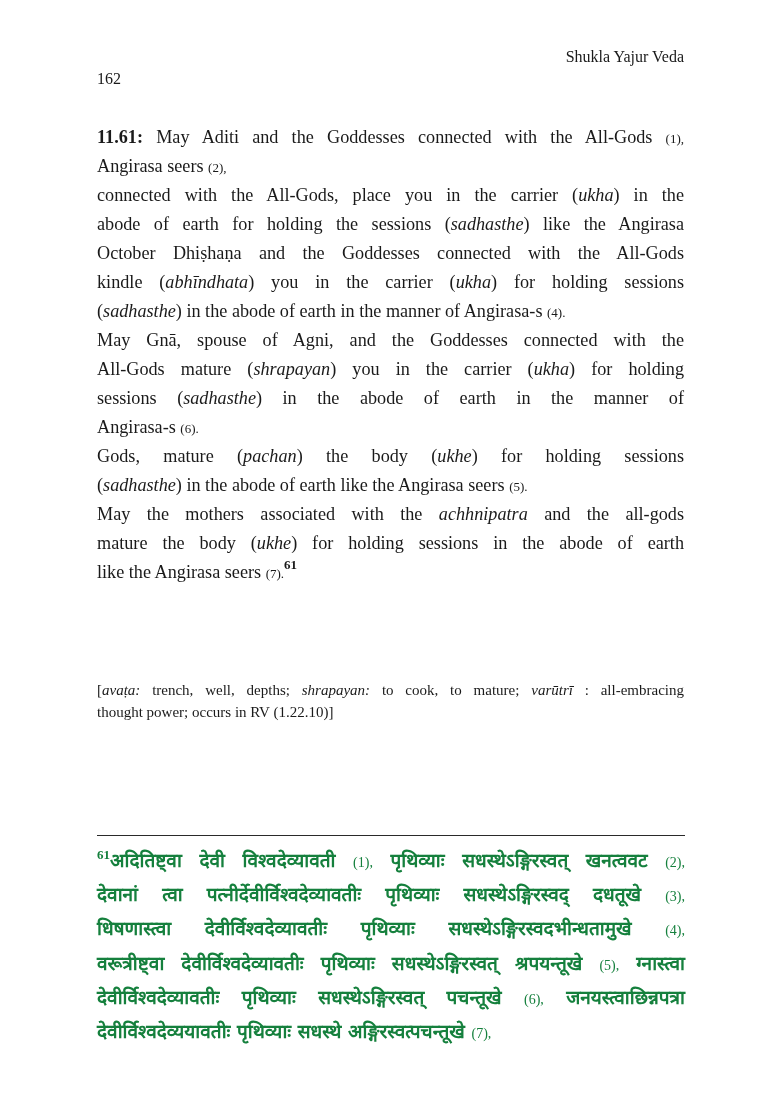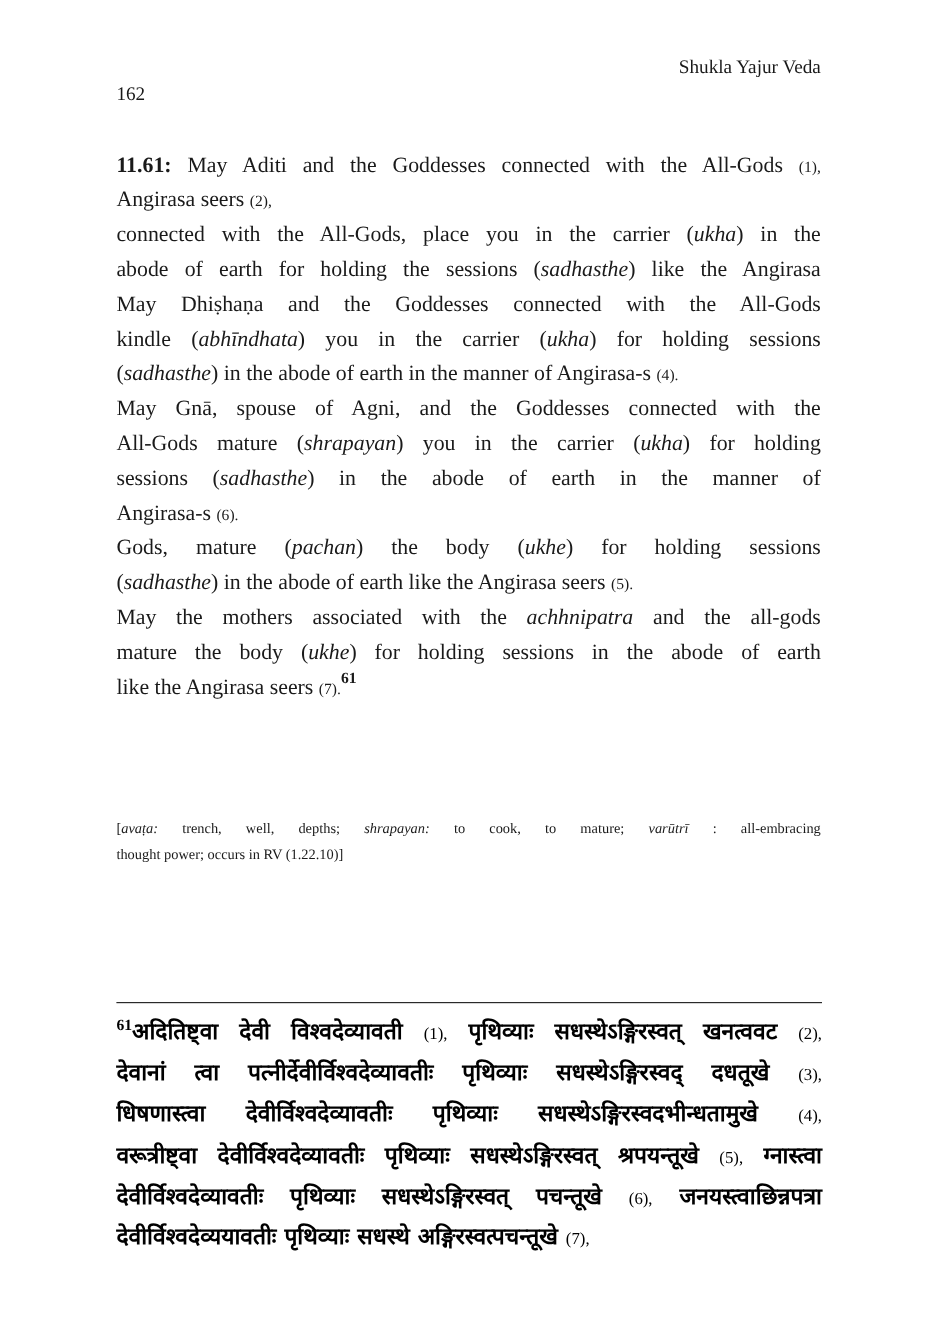--- a/index.html
+++ b/index.html
@@ -25,33 +25,33 @@
     text-align: justify; text-align-last: justify;
   }
   .line.last { text-align-last: left; }
   .verse-num { font-weight: bold; }
   .it { font-style: italic; }
   .num { font-size: 13px; }
   .sup { font-weight: bold; font-size: 13px; position: relative; top: -9px; }
 
   .gloss {
     position: absolute; left: 97px; top: 679px; width: 587px;
-    font-size: 12px; line-height: 22px;
+    font-size: 15px; line-height: 22px;
   }
   .gloss .line { height: 22px; }
 
   .rule {
     position: absolute; left: 97px; top: 835px; width: 588px; height: 0;
     border-top: 1.6px solid #2a2a2a;
   }
 
   .skt {
     position: absolute; left: 97px; top: 843px; width: 588px;
     font-family: "DejaVu Sans", "Liberation Sans", sans-serif;
-    font-size: 19px; line-height: 34.2px; font-weight: bold; color: #000000;
+    font-size: 19px; line-height: 34.2px; font-weight: bold; color: #15803d;
   }
   .skt .line { height: 34.2px; }
   .skt .num { font-family: "Liberation Serif", serif; font-weight: normal; font-size: 14px; }
   .skt .fn { font-family: "Liberation Serif", serif; font-size: 13px; font-weight: bold; position: relative; top: -8px; }
 </style>
 </head>
 <body>
 
 <div class="page">
 
@@ -66,21 +66,21 @@
 
 
     <span class="line last"><span>Angirasa seers </span><span class="num">(2),</span></span>
 
 
     <span class="line"><span>connected with the All-Gods, place you in the carrier (</span><span class="it">ukha</span><span>) in the</span></span>
 
     <span class="line"><span>abode of earth for holding the sessions (</span><span class="it">sadhasthe</span><span>) like the Angirasa</span></span>
 
 
-    <span class="line"><span>May Dhiṣhaṇa and the Goddesses connected with the All-Gods</span></span>
+    <span class="line"><span>October Dhiṣhaṇa and the Goddesses connected with the All-Gods</span></span>
 
     <span class="line"><span>kindle (</span><span class="it">abhīndhata</span><span>) you in the carrier (</span><span class="it">ukha</span><span>) for holding sessions</span></span>
 
     <span class="line last"><span>(</span><span class="it">sadhasthe</span><span>) in the abode of earth in the manner of Angirasa-s </span><span class="num">(4).</span></span>
 
     <span class="line"><span>May Gnā, spouse of Agni, and the Goddesses connected with the</span></span>
 
     <span class="line"><span>All-Gods mature (</span><span class="it">shrapayan</span><span>) you in the carrier (</span><span class="it">ukha</span><span>) for holding</span></span>
 
     <span class="line"><span>sessions (</span><span class="it">sadhasthe</span><span>) in the abode of earth in the manner of</span></span>

